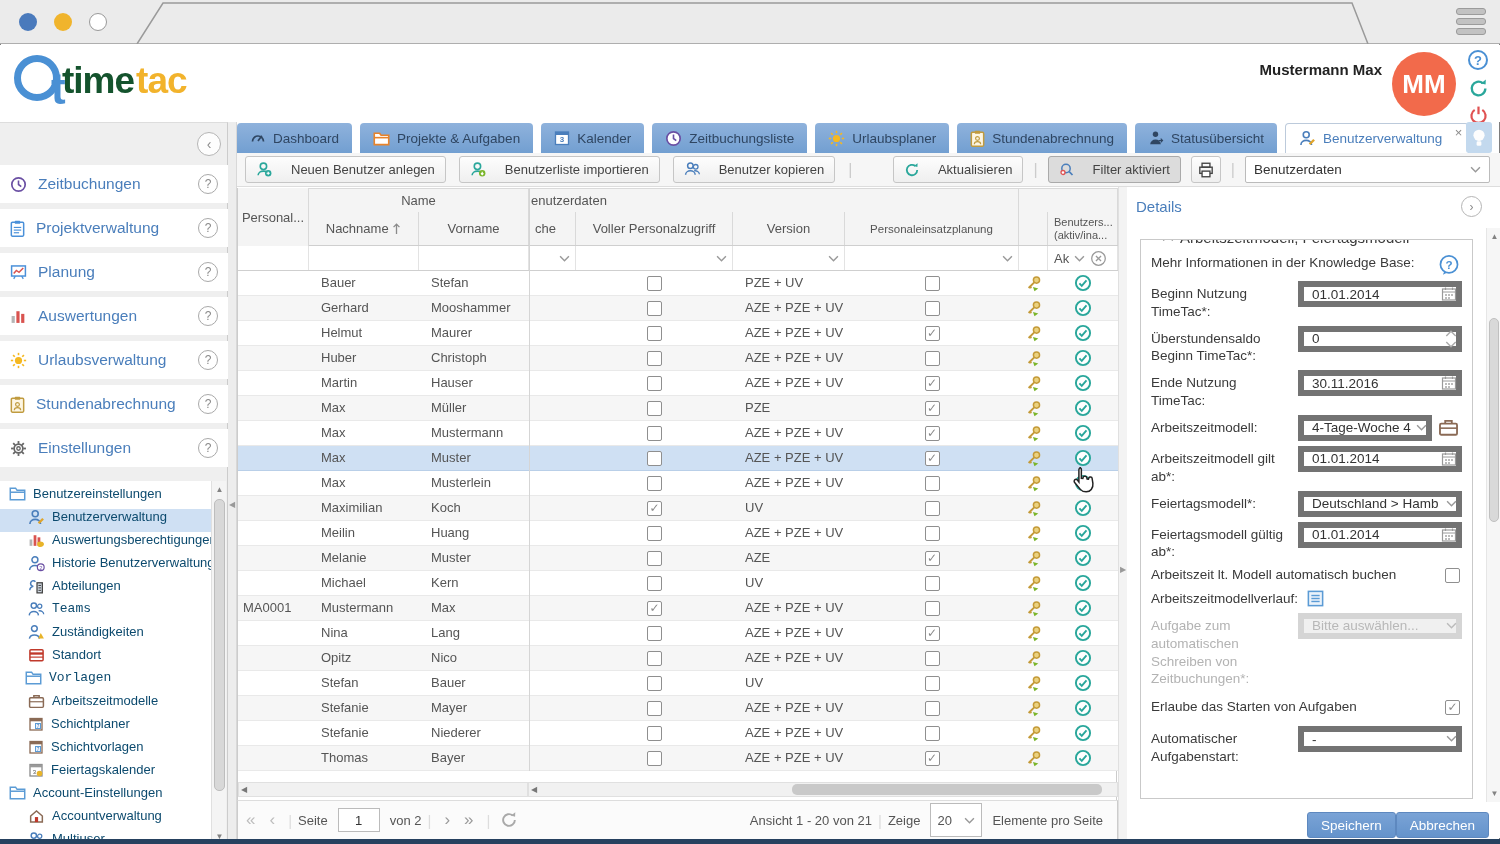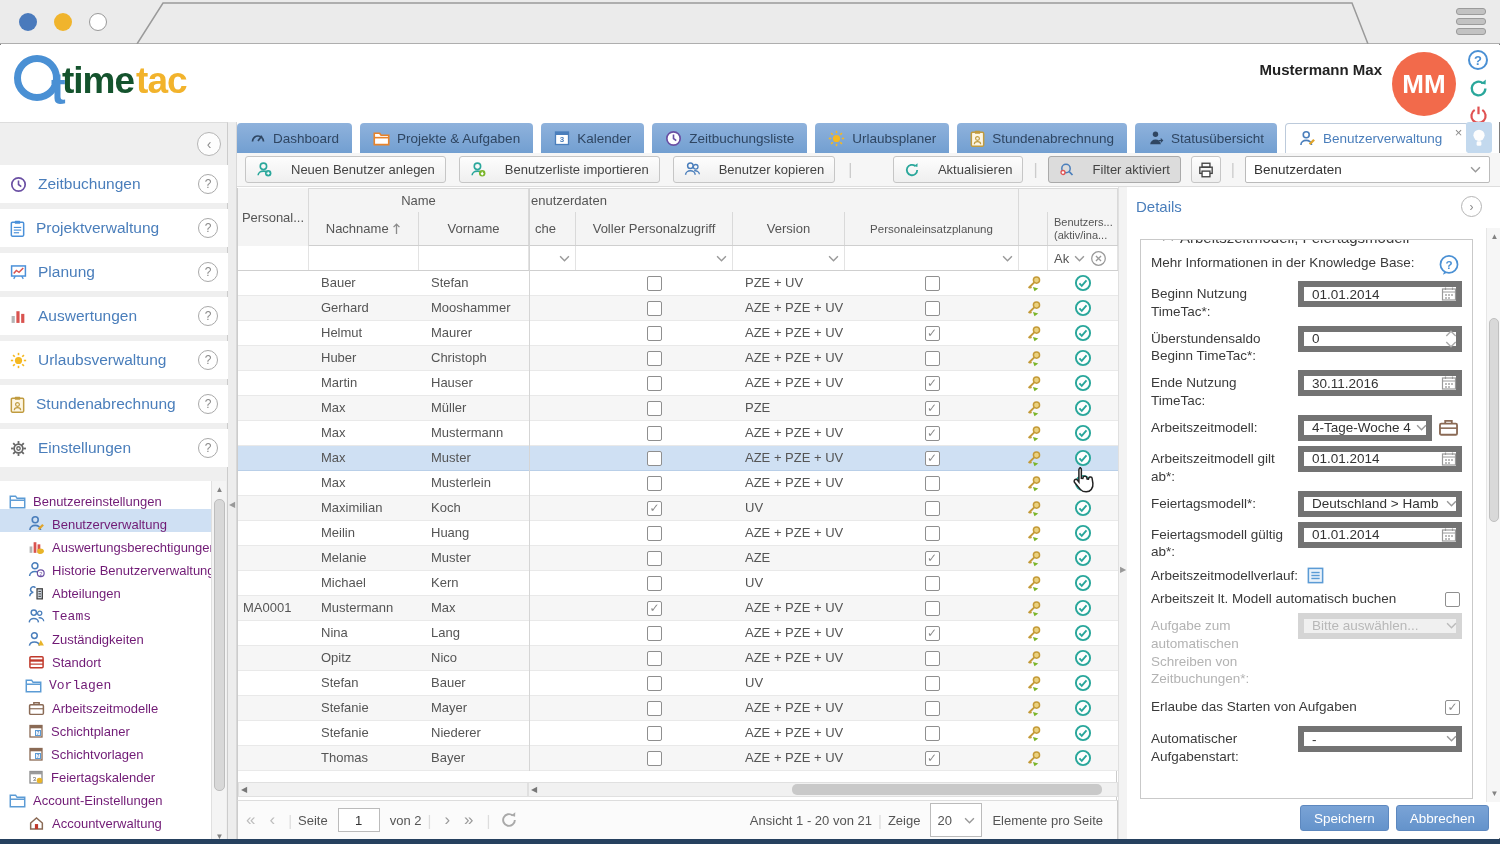--- a/index.html
+++ b/index.html
@@ -37,21 +37,21 @@
 .tsep{color:#ccc;font-size:16px}
 .viewsel{width:245px;height:27px;background:#fff;border:1px solid #bbb;border-radius:2px;display:flex;align-items:center;padding:0 8px;font-size:13.5px;color:#333;justify-content:space-between}
 
 #sidebar{position:absolute;left:0;top:122px;width:228px;height:722px;background:#efefef;border-right:1px solid #ccc;border-top:1px solid #ddd}
 #sb-collapse{position:absolute;left:197px;top:9px;width:24px;height:24px;border:1px solid #b5b5b5;border-radius:50%;color:#8a8a8a;font-size:14px;display:flex;align-items:center;justify-content:center;background:#fdfdfd}
 #sb-menu{position:absolute;left:0;top:42px;width:228px}
 .sbitem{height:38px;background:#fff;margin-bottom:6px;display:flex;align-items:center;padding:0 10px}
 .sbitem .lbl{flex:1;margin-left:11px;font-size:15.5px;color:#4a7ebb}
 .qmark{width:20px;height:20px;border:1px solid #a9a9a9;border-radius:50%;color:#8a8a8a;font-size:12px;display:flex;align-items:center;justify-content:center}
 #sb-tree{position:absolute;left:0;top:358px;width:211px;height:364px;background:#fff;padding-top:5px;overflow:hidden}
-.tnode{height:23px;display:flex;align-items:flex-end;font-size:13px;color:#701a75;white-space:nowrap}
+.tnode{height:23px;display:flex;align-items:flex-start;font-size:13px;color:#0c4a6e;white-space:nowrap}
 .tnode .ti{margin-right:7px}
 .tnode.sel{background:#cfe0f3}
 #tree-sb{position:absolute;left:211px;top:358px;width:15px;height:364px;background:#f4f4f4;border-left:1px solid #e0e0e0}
 .sb-arrow{position:absolute;left:0;width:15px;height:13px;color:#828282;font-size:8px;text-align:center;line-height:13px}
 #tree-thumb{position:absolute;left:2px;top:18px;width:11px;height:292px;background:#d8d8d8;border:1px solid #bdbdbd;border-radius:5px}
 
 #stripL{position:absolute;left:228px;top:122px;width:9px;height:722px;background:#ededed;border-right:1px solid #d8d8d8}
 #stripR{position:absolute;left:1118px;top:187px;width:9px;height:657px;background:#f3f3f3;border-left:1px solid #e0e0e0}
 .striparrow{position:absolute;top:378px;left:1px;font-size:8px;color:#999}
 
@@ -93,21 +93,21 @@
 #dlegend{position:absolute;left:14px;top:-11px;background:#fff;padding:0 7px;display:flex;gap:6px;align-items:center;font-size:15px;color:#3a3a3a;white-space:nowrap}
 .frow{display:flex;align-items:flex-start;margin:5px 0}
 .flabel{flex:1;font-size:13.5px;color:#3a3a3a;line-height:1.32;padding-right:8px;padding-top:4px}
 .fctrl{width:164px;position:relative;flex:none}
 .fin{height:26px;border:6px solid #737373;font-size:13.5px;color:#333;padding:0 24px 0 8px;display:flex;align-items:center;background:#fff;overflow:hidden;white-space:nowrap}
 .fico{position:absolute;right:5px;top:5px}
 .dis .flabel{color:#b3b3b3}
 .dis .fin{background:#f0f0f0;color:#b8b8b8;border-color:#d5d5d5}
 #dscroll{position:absolute;left:359px;top:41px;width:14px;height:574px;background:#f6f6f6;border-left:1px solid #e6e6e6}
 #dthumb{position:absolute;left:2px;top:90px;width:10px;height:204px;background:#d9d9d9;border:1px solid #c0c0c0;border-radius:5px}
-#dbtns{position:absolute;right:11px;bottom:7px;display:flex;gap:7px}
+#dbtns{position:absolute;right:11px;bottom:0;display:flex;}
 .bluebtn{height:26px;padding:0 13px;background:linear-gradient(#7aa3d6,#6493cb);border:1px solid #5d88bf;border-radius:3px;color:#fff;font-size:13.5px;display:flex;align-items:center}
 #bottombar{position:absolute;left:0;bottom:0;width:1500px;height:5px;background:#26415f}
 #cursor{position:absolute;left:1072px;top:466px;z-index:9}
 </style>
 </head>
 <body>
 
 <div id="chrome">
   <span class="dot" style="left:19px;background:#4a7abc"></span>
   <span class="dot" style="left:54px;background:#f0b42c"></span>
@@ -1348,33 +1348,33 @@
               <rect x="4" y="8" width="2" height="2" fill="#bbb"></rect>
               <rect x="7" y="8" width="2" height="2" fill="#bbb"></rect>
               <rect x="10" y="8" width="2" height="2" fill="#bbb"></rect>
               <rect x="4" y="11" width="2" height="2" fill="#bbb"></rect>
               <rect x="7" y="11" width="2" height="2" fill="#bbb"></rect>
             </svg>
           </span>
         </span>
     </div>
     <div class="frow" style="align-items:center">
+      <span class="flabel" style="padding-top:0">Arbeitszeit lt. Modell automatisch buchen</span>
+      <span class="cb" style="margin-right:2px"></span>
+    </div>
+    <div class="frow" style="align-items:center">
       <span class="flabel" style="flex:none;padding-top:0">Arbeitszeitmodellverlauf:</span>
       <span>
           <svg width="19" height="19" viewBox="0 0 16 16">
             <rect x="2" y="2" width="12" height="12" fill="#eaf2fb" stroke="#5b9bd5" stroke-width="1.3"></rect>
             <line x1="4.5" y1="5.5" x2="11.5" y2="5.5" stroke="#5b9bd5" stroke-width="1.2"></line>
             <line x1="4.5" y1="8" x2="11.5" y2="8" stroke="#5b9bd5" stroke-width="1.2"></line>
             <line x1="4.5" y1="10.5" x2="11.5" y2="10.5" stroke="#5b9bd5" stroke-width="1.2"></line>
           </svg>
         </span>
-    </div>
-    <div class="frow" style="align-items:center">
-      <span class="flabel" style="padding-top:0">Arbeitszeit lt. Modell automatisch buchen</span>
-      <span class="cb" style="margin-right:2px"></span>
     </div>
     <div class="frow dis">
       <span class="flabel">Aufgabe zum automatischen Schreiben von Zeitbuchungen*:</span>
       <span class="fctrl">
           <span class="fin">Bitte auswählen...</span>
           <span class="fico" style="top:9px">
             <svg width="11" height="7" viewBox="0 0 10 6">
               <polyline points="1,1 5,5 9,1" fill="none" stroke="#bbb" stroke-width="1.3"></polyline>
             </svg>
           </span>

